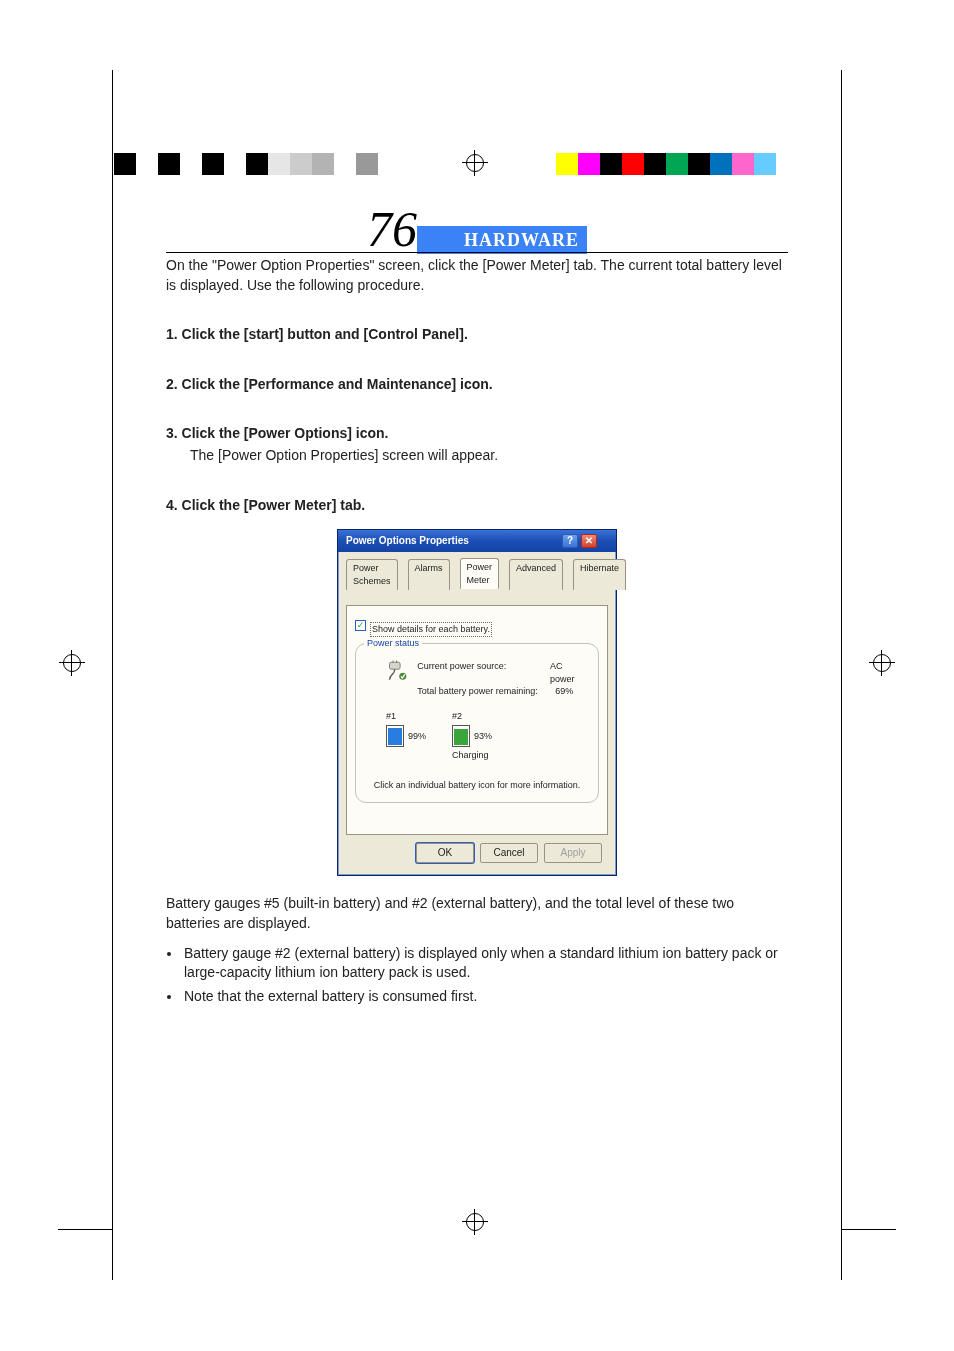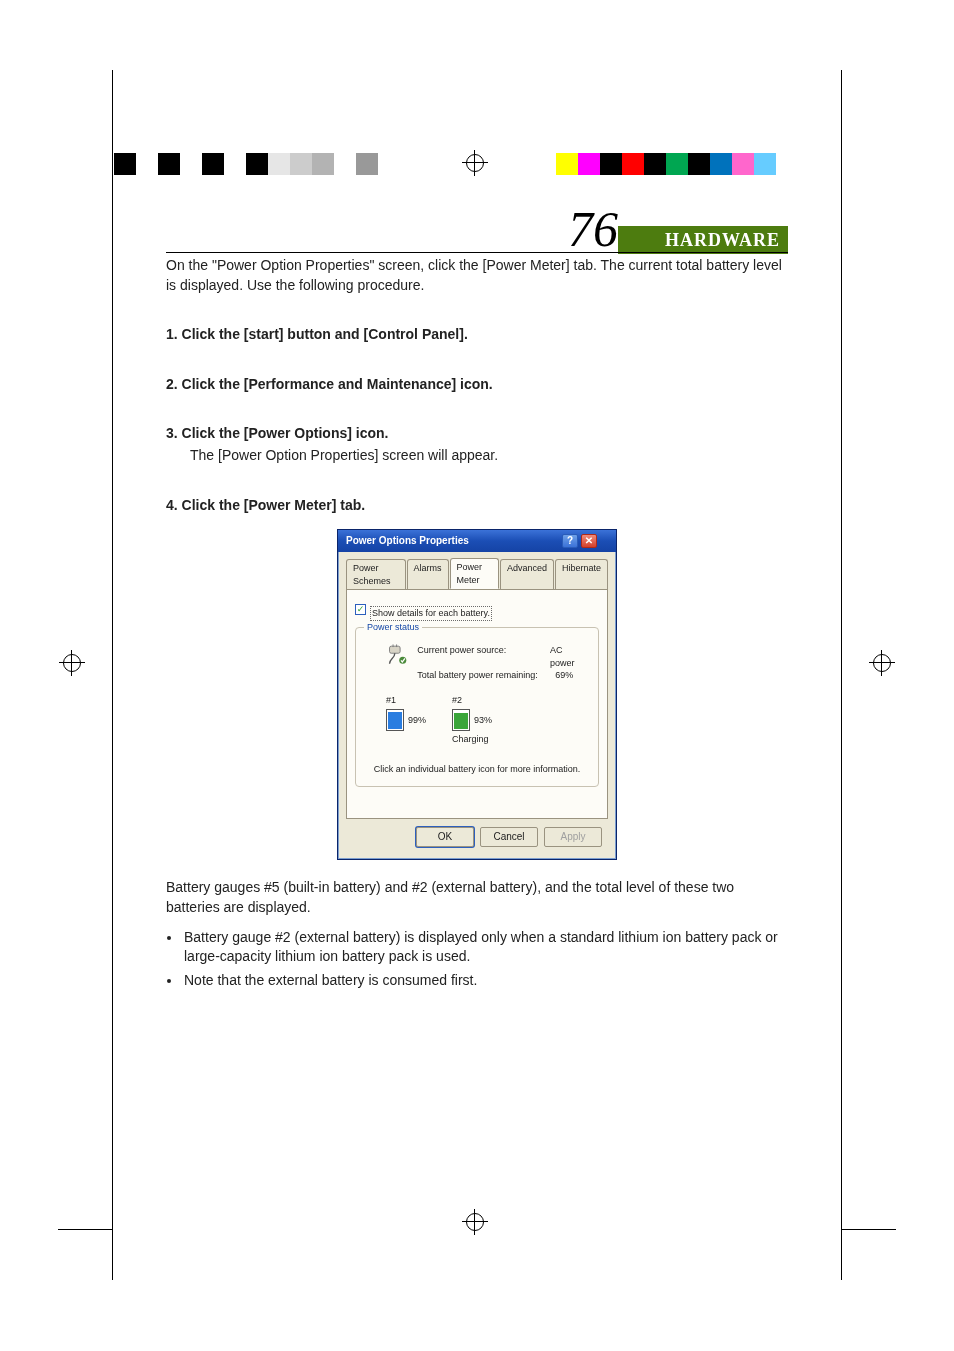--- a/index.html
+++ b/index.html
@@ -69,32 +69,32 @@
   .colorbar.left-bar { left: 114px; flex-direction: row; }
   .colorbar.right-bar { right: 156px; flex-direction: row; }
   .sw { width: 22px; height: 22px; }
   
   .header-row {
     position: absolute;
     left: 166px;
     top: 204px;
     width: 622px;
     display: flex;
-    justify-content: flex-end;
+    justify-content: center;
     align-items: flex-end;
   }
   .page-number {
     font-family: Georgia, "Times New Roman", serif;
     font-style: italic;
     font-size: 50px;
     line-height: 1;
     font-weight: 500;
   }
   .section-tab {
-    background: #4d7c0f;
+    background: #3b82f6;
     color: #fff;
     font-family: Georgia, "Times New Roman", serif;
     font-weight: bold;
     font-size: 18px;
     letter-spacing: 1px;
     padding: 4px 8px 3px 20px;
     min-width: 170px;
     text-align: right;
   }
   .rule {
@@ -163,21 +163,21 @@
   .xp-title-buttons { display: flex; gap: 3px; }
   .xp-btn-help, .xp-btn-close {
     width: 16px; height: 14px; border-radius: 2px;
     display: flex; align-items: center; justify-content: center;
     font-weight: bold; font-size: 10px;
     color: #fff;
   }
   .xp-btn-help { background: linear-gradient(#6fa1e8,#3b72d8); border: 1px solid #2a5cb8; }
   .xp-btn-close { background: linear-gradient(#f08b7a,#d2402b); border: 1px solid #b02a18; }
   .xp-body { padding: 6px 8px 8px 8px; }
-  .xp-tabs { display: flex; gap: 1px; margin-bottom: 0; position: relative; }
+  .xp-tabs { display: flex; gap: 10px; margin-bottom: 16px; position: relative; }
   .xp-tab {
     background: #ece9d8;
     border: 1px solid #9a9380;
     border-bottom: none;
     padding: 2px 6px;
     border-radius: 3px 3px 0 0;
     font-size: 9px;
     position: relative;
     top: 1px;
   }
@@ -196,21 +196,21 @@
   }
   .xp-check-row { display: flex; align-items: center; gap: 4px; margin-bottom: 6px; }
   .xp-checkbox {
     width: 11px; height: 11px; border: 1px solid #2c5fbd; background: #fff;
     display: flex; align-items: center; justify-content: center;
     color: #2fa12f; font-size: 9px; line-height: 1;
   }
   .xp-check-label { border: 1px dotted #6b6b6b; padding: 0 1px; margin-top: 8px; }
   .xp-fieldset {
     border: 1px solid #c8c2b2;
-    border-radius: 4px;
+    border-radius: 11px;
     padding: 10px 10px 40px 10px;
     position: relative;
   }
   .xp-legend {
     position: absolute; top: -7px; left: 8px;
     background: #fdfcf7; padding: 0 3px;
     color: #1547a6; font-size: 9px;
   }
   .xp-plug-row { display: flex; align-items: flex-start; gap: 10px; margin: 6px 0 12px 20px; }
   .xp-plug-icon {

